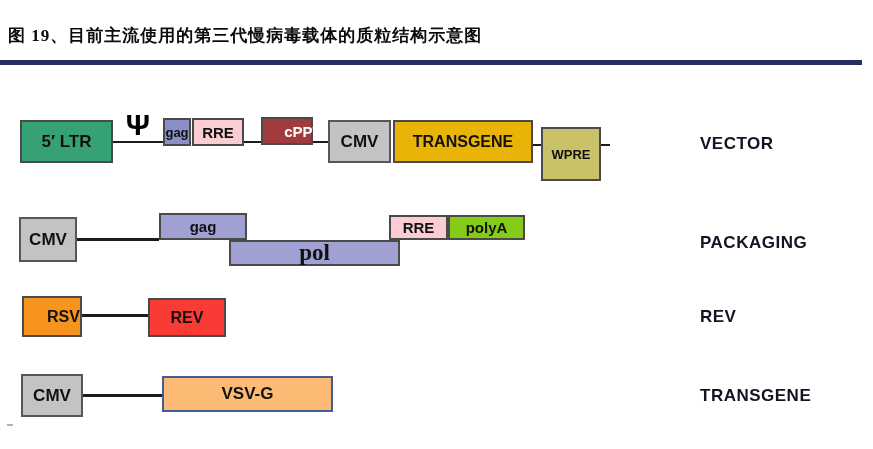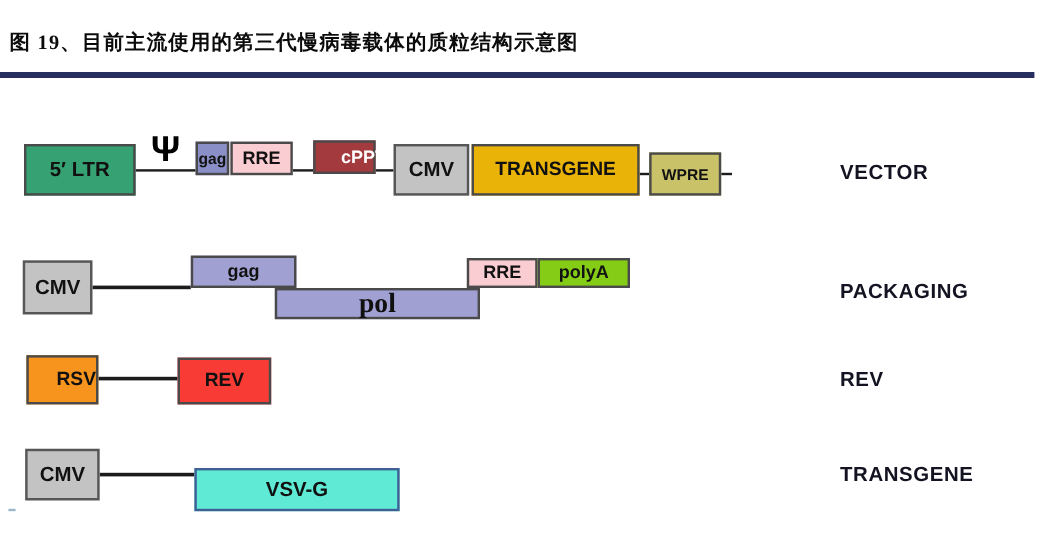--- a/index.html
+++ b/index.html
@@ -29,21 +29,21 @@
   }
   
   .b-5ltr      {left:20px; top:120px;width:93px; height:43px;background:#36a273;font-size:17px;}
   .psi         {position:absolute;left:124px;top:108px;width:28px;height:34px;
                 font-size:30px;font-weight:bold;color:#000;text-align:center;line-height:34px;}
   .b-gag1      {left:163px;top:118px;width:28px; height:28px;background:#8a8fc7;font-size:13px;}
   .b-rre1      {left:192px;top:118px;width:52px; height:28px;background:#f9cdd1;font-size:15px;}
   .b-cppt      {left:261px;top:117px;width:52px; height:28px;background:#a33b3e;font-size:15px;color:#ffffff;padding-left:32px;}
   .b-cmv1      {left:328px;top:120px;width:63px; height:43px;background:#c3c3c3;border-color:#565656;font-size:17px;}
   .b-transgene {left:393px;top:120px;width:140px;height:43px;background:#eab308;font-size:16px;}
-  .b-wpre      {left:541px;top:127px;width:60px; height:36px;background:#cac268;font-size:13px;}
+  .b-wpre      {left:541px;top:127px;width:60px; height:54px;background:#cac268;font-size:13px;}
   .b-sinltr    {left:610px;top:120px;width:87px; height:45px;background:#36a273;font-size:17px;}
   .sin-white   {position:absolute;left:26px;top:-4px;width:36px;height:49px;background:#ffffff;
                 border-left:2px solid #3b3b3b;border-right:2px solid #3b3b3b;}
   .sin-text    {position:relative;z-index:2;}
   .w1a{left:113px;top:141px;width:50px;height:2px;}
   .w1b{left:244px;top:141px;width:17px;height:2px;}
   .w1c{left:313px;top:141px;width:15px;height:2px;}
   .w1d{left:533px;top:144px;width:8px; height:2px;}
   .w1e{left:601px;top:144px;width:9px; height:2px;}
   .lbl-vector{top:134px;}
@@ -56,21 +56,21 @@
   .b-polya{left:448px;top:215px;width:77px; height:25px;background:#84cc16;font-size:15px;}
   .w2{left:77px;top:238px;width:82px;height:3px;}
   .lbl-packaging{top:233px;}
   
   .b-rsv{left:22px; top:296px;width:60px;height:41px;background:#f7941e;font-size:16px;padding-left:23px;}
   .b-rev{left:148px;top:298px;width:78px;height:39px;background:#f83b35;font-size:16px;}
   .w3{left:82px;top:314px;width:66px;height:3px;}
   .lbl-rev{top:307px;}
   
   .b-cmv3{left:21px; top:374px;width:62px; height:43px;background:#c3c3c3;border-color:#565656;font-size:17px;}
-  .b-vsvg{left:162px;top:390px;width:171px;height:36px;background:#5eead4;border-color:#3f5f95;font-size:17px;}
+  .b-vsvg{left:162px;top:376px;width:171px;height:36px;background:#fdba74;border-color:#3f5f95;font-size:17px;}
   .w4{left:83px;top:394px;width:79px;height:3px;}
   .lbl-envelope{top:386px;}
   .stray{position:absolute;left:7px;top:424px;width:6px;height:2px;background:#9bb7c9;}
 </style>
 </head>
 <body>
 
 <div class="canvas">
 
   <div class="fig-title">图 19、目前主流使用的第三代慢病毒载体的质粒结构示意图</div>

